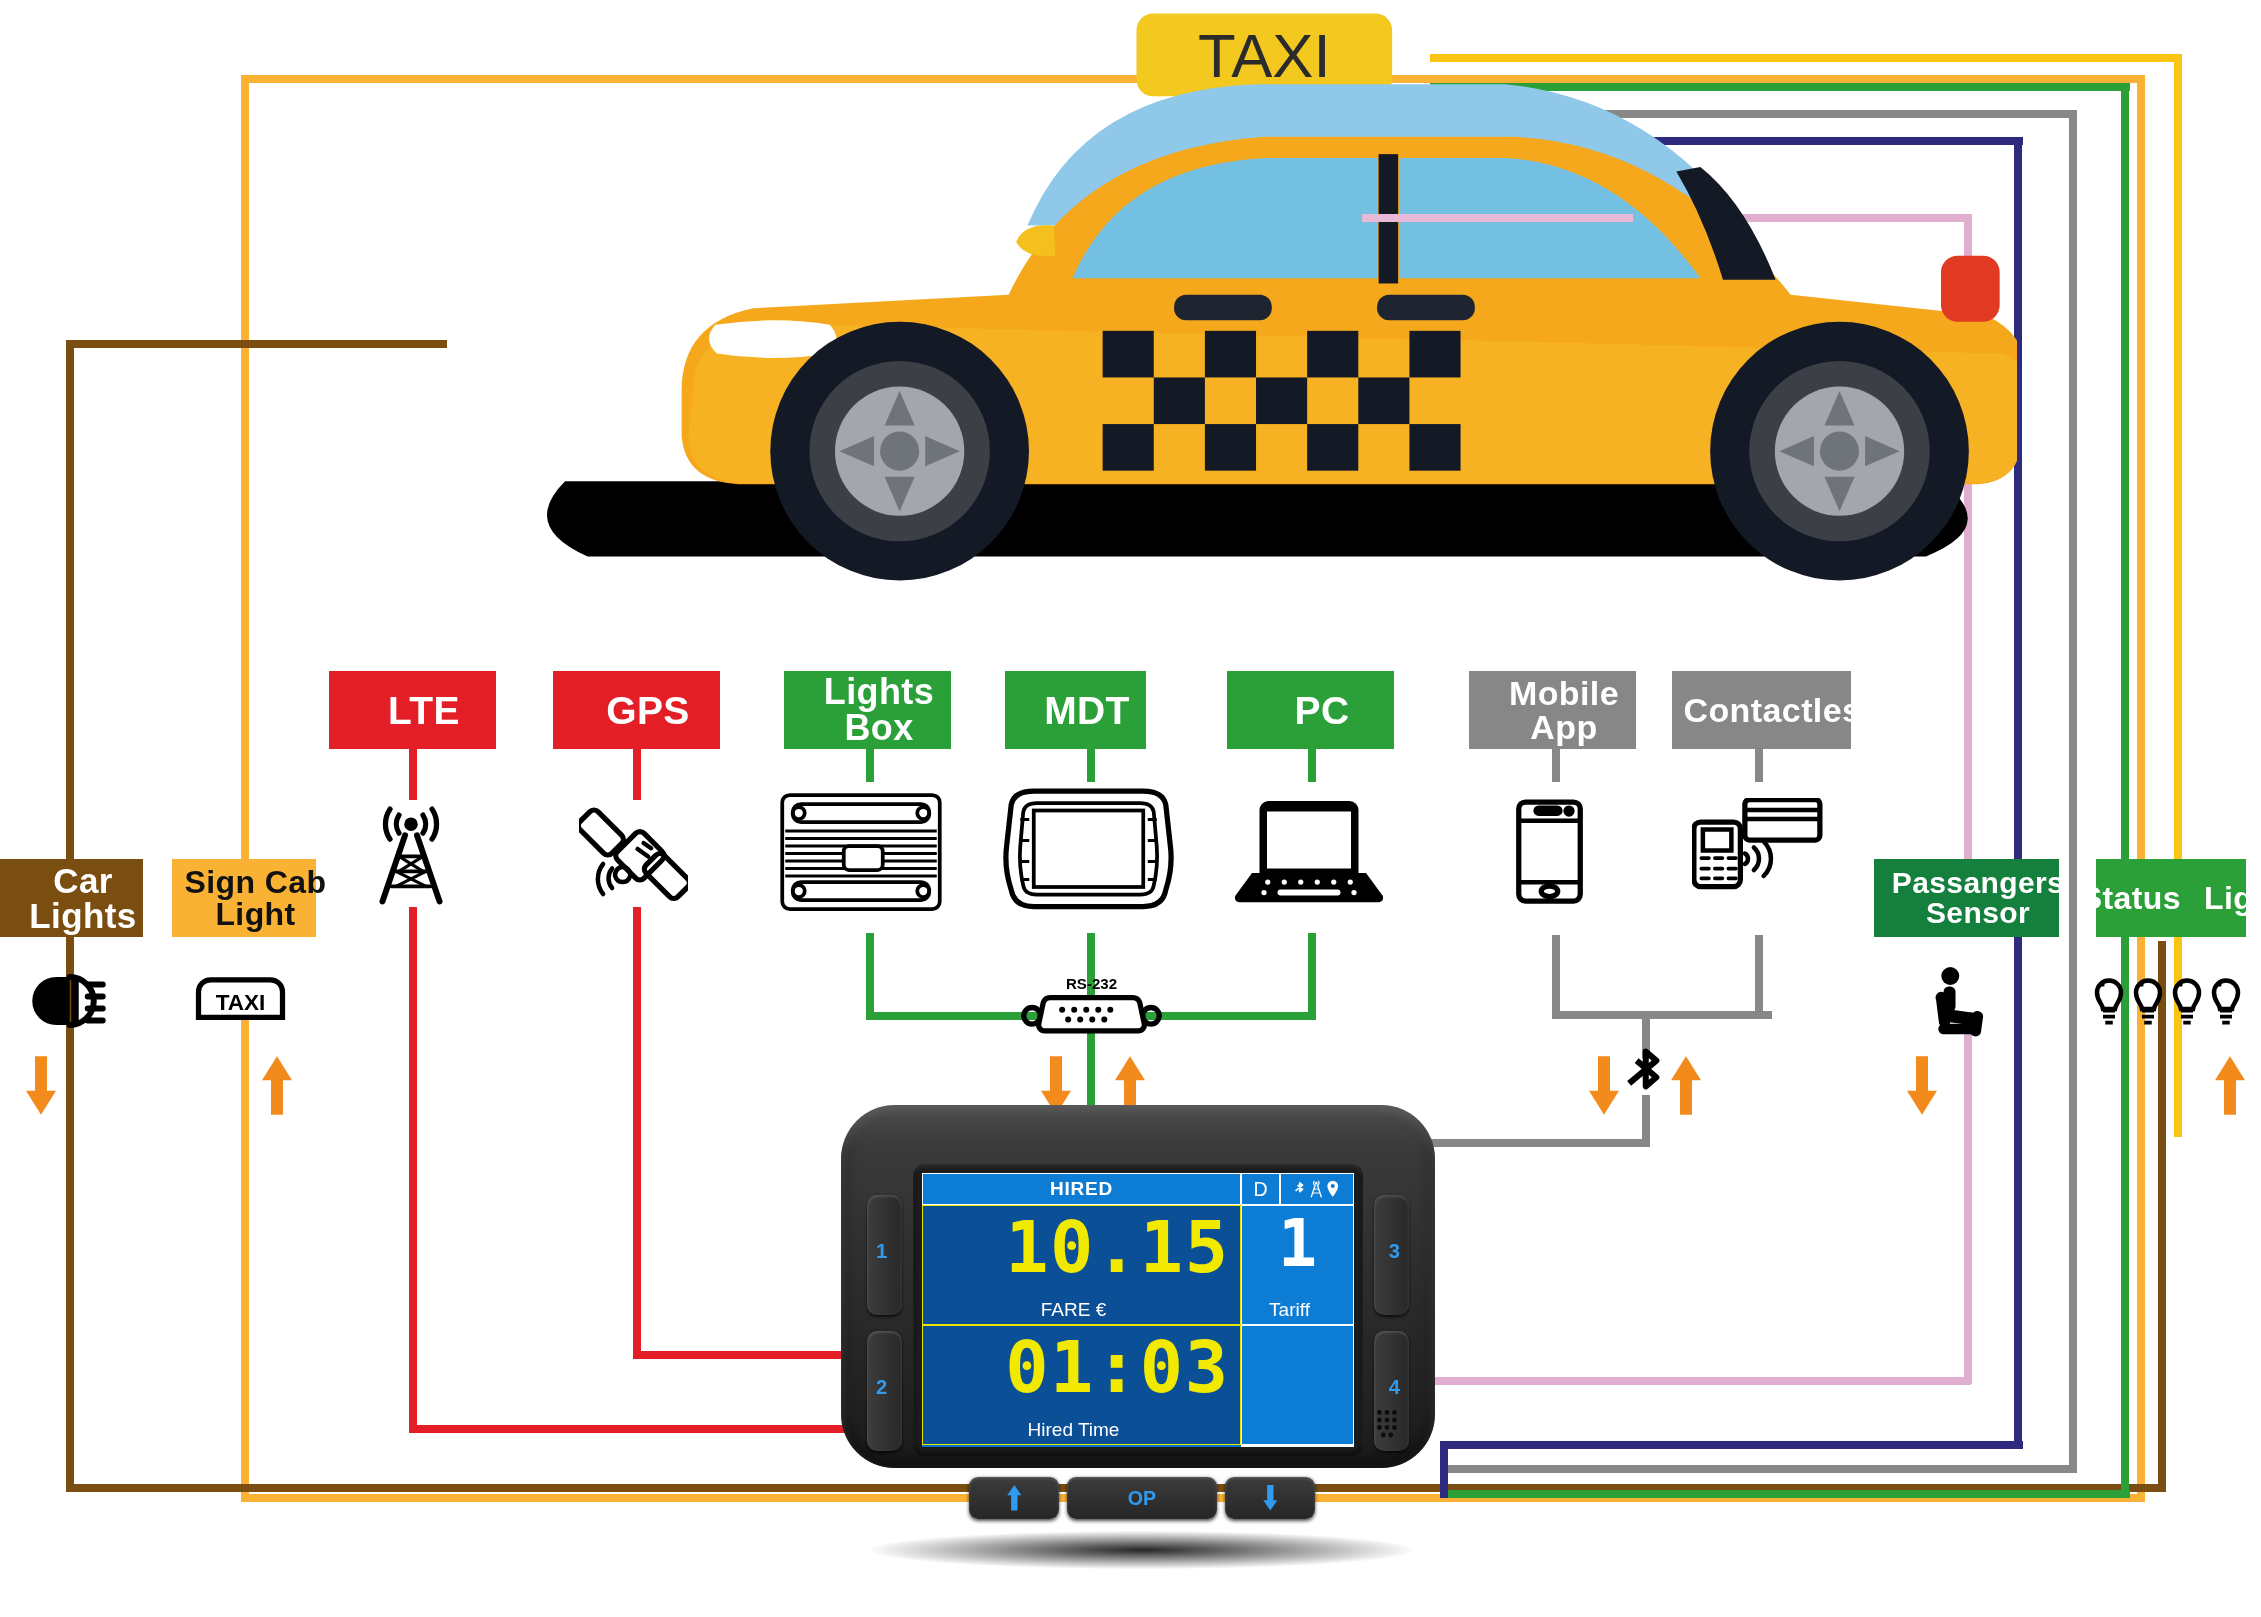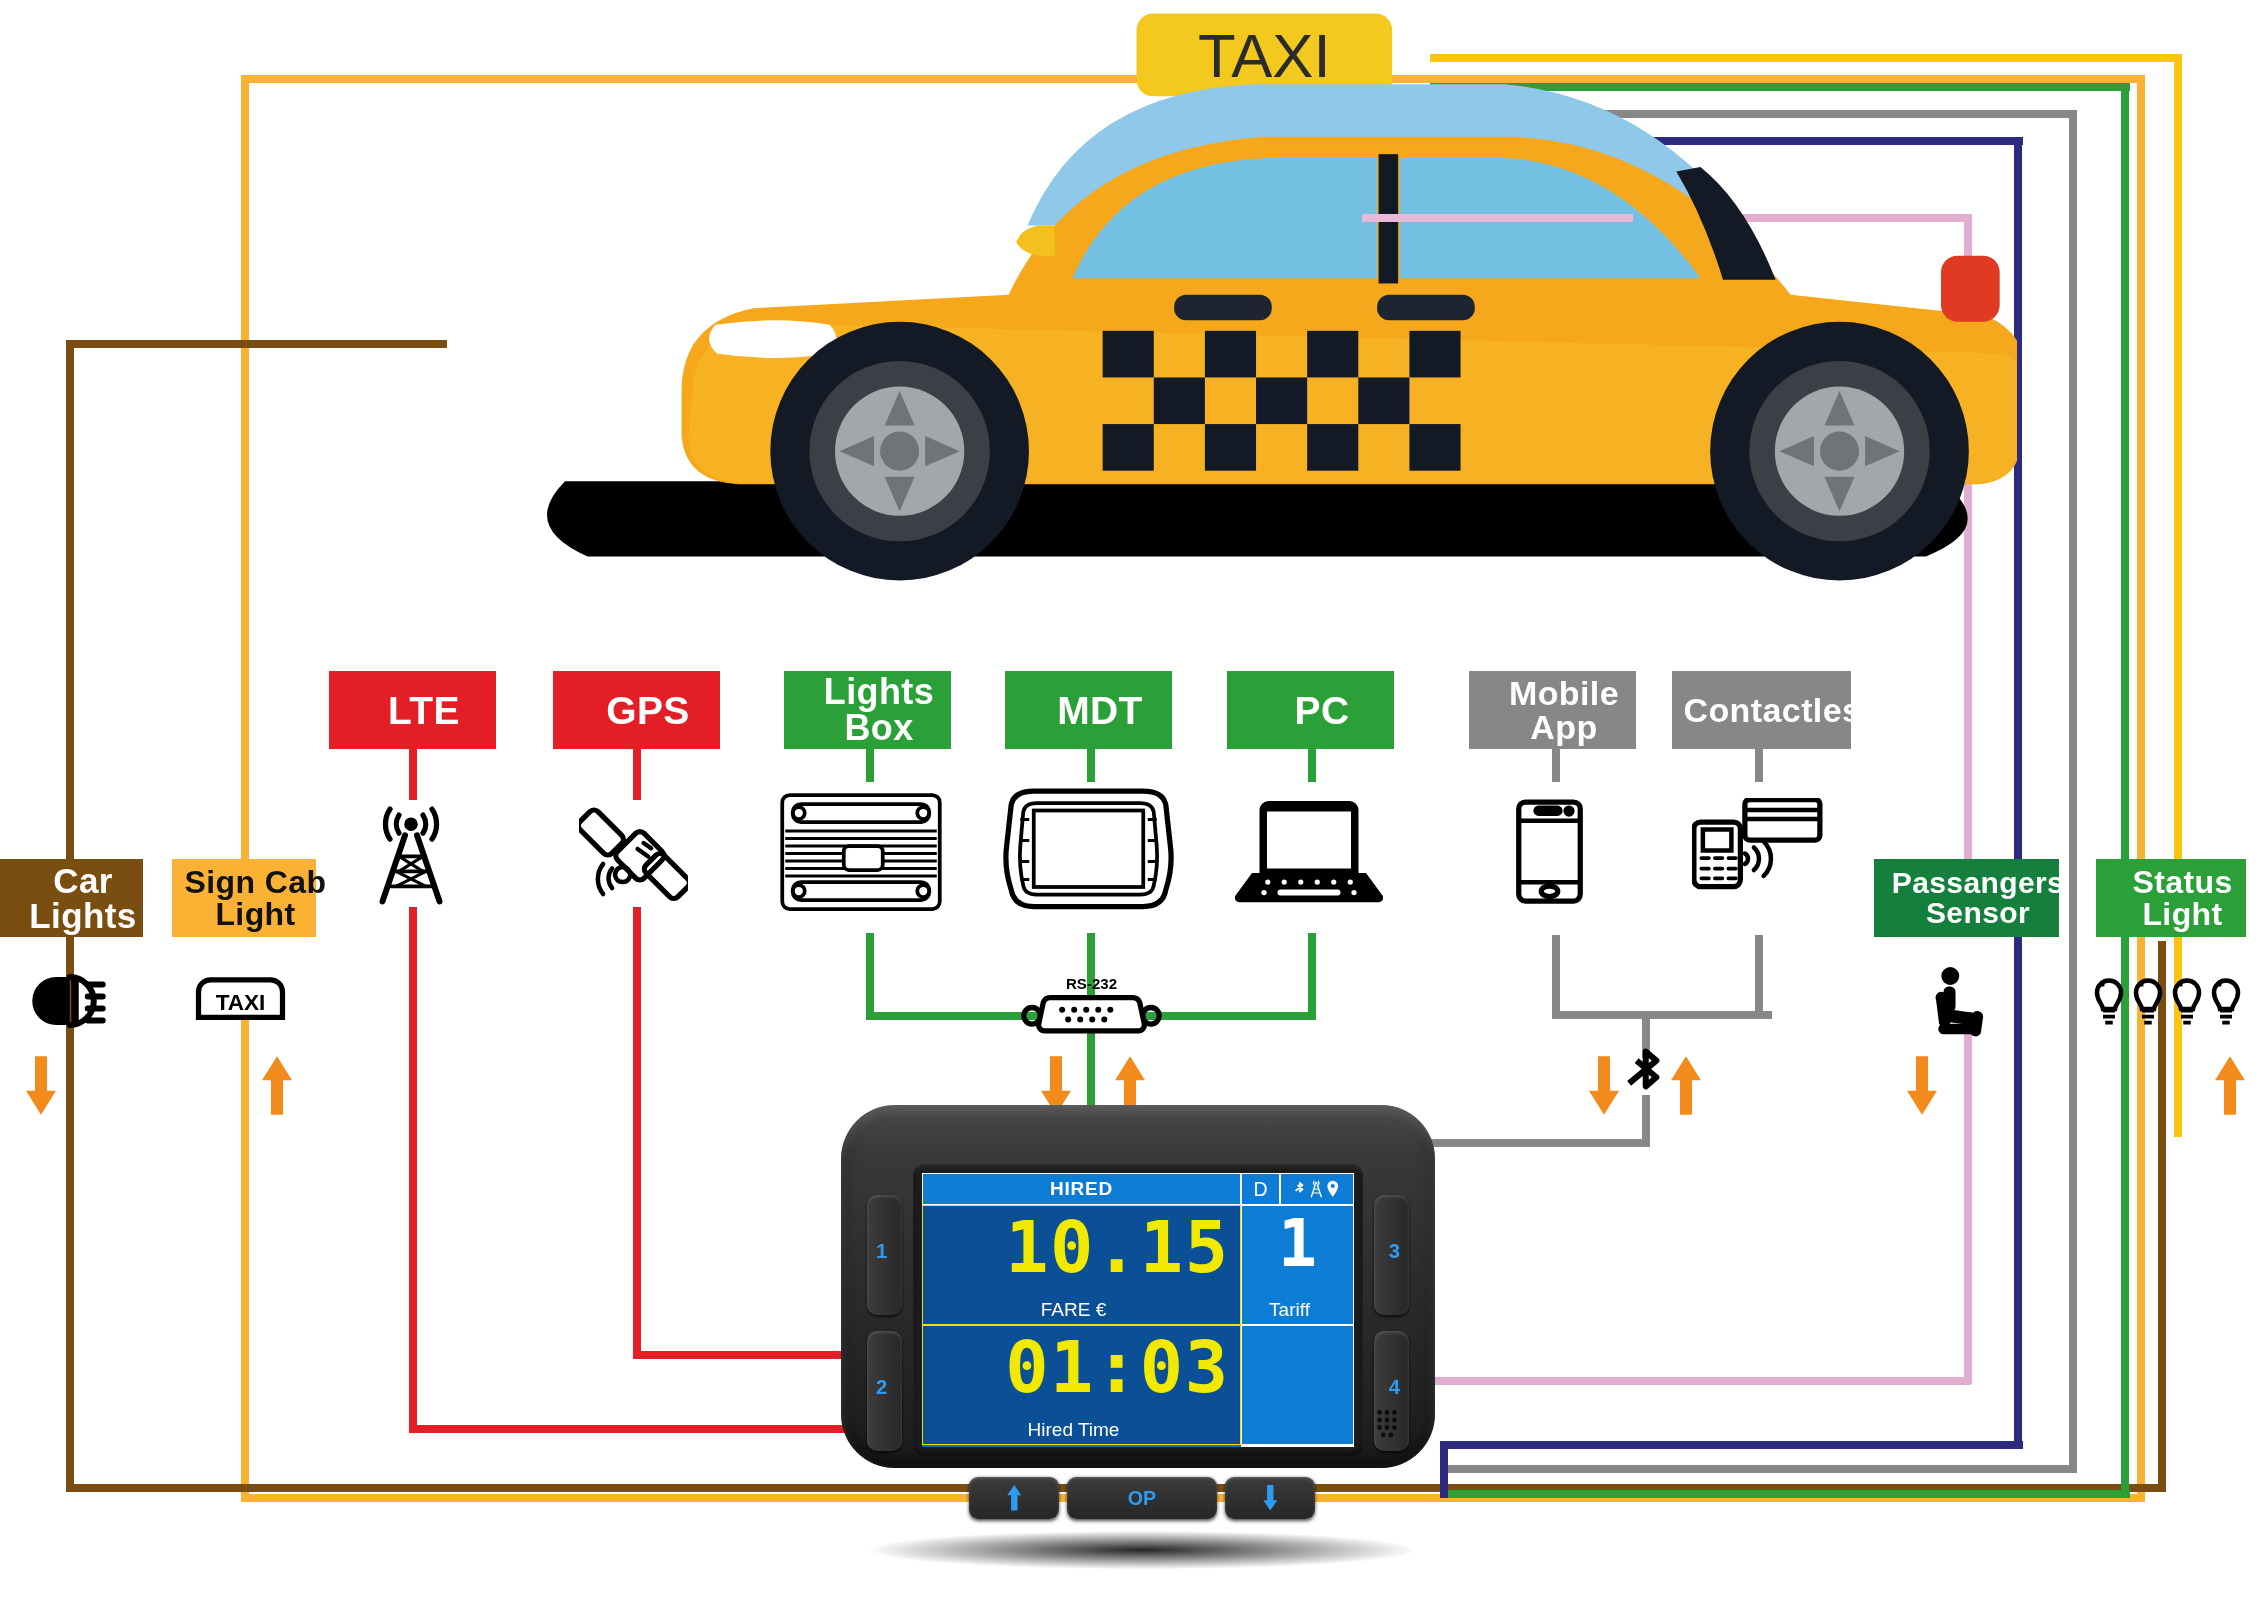--- a/index.html
+++ b/index.html
@@ -197,21 +197,21 @@
 
   <div class="chip red" style="left:329px;top:671px;width:167px;height:78px;font-size:39px;">
       <span>LTE</span>
     </div>
   <div class="chip red" style="left:553px;top:671px;width:167px;height:78px;font-size:39px;">
       <span>GPS</span>
     </div>
   <div class="chip green" style="left:784px;top:671px;width:167px;height:78px;font-size:36px;">
       <span>Lights Box</span>
     </div>
-  <div class="chip green" style="left:1005px;top:671px;width:167px;height:78px;font-size:39px;">
+  <div class="chip green" style="left:1005px;top:671px;width:141px;height:78px;font-size:39px;">
       <span>MDT</span>
     </div>
   <div class="chip green" style="left:1227px;top:671px;width:167px;height:78px;font-size:39px;">
       <span>PC</span>
     </div>
   <div class="chip grey" style="left:1469px;top:671px;width:167px;height:78px;font-size:34px;">
       <span>Mobile App</span>
     </div>
   <div class="chip grey" style="left:1672px;top:671px;width:179px;height:78px;font-size:34px;">
       <span>Contactless</span>
@@ -224,21 +224,21 @@
   <div class="chip orange" style="left:172px;top:859px;width:144px;height:78px;font-size:32px;flex-direction:column;">
     <span>Sign Cab</span>
     <span>Light</span>
   </div>
 
   <div class="chip pink" style="left:1874px;top:859px;width:185px;height:78px;font-size:30px;flex-direction:column;">
     <span>Passangers</span>
     <span>Sensor</span>
   </div>
 
-  <div class="chip green" style="left:2096px;top:859px;width:150px;height:78px;font-size:32px;flex-direction:column;">
+  <div class="chip green" style="left:2096px;top:859px;width:150px;height:78px;font-size:32px;flex-direction:row;">
     <span>Status</span>
     <span>Light</span>
   </div>
 
   <div class="icon" style="left:366px;top:805px;">
     <svg width="90" height="102" viewBox="0 0 120 135" fill="none" stroke="#000" stroke-width="7" stroke-linecap="round">
       <circle cx="60" cy="25" r="9" fill="#000" stroke="none"></circle>
       <path d="M44 13 a22 22 0 0 0 0 24"></path>
         <path d="M76 13 a22 22 0 0 1 0 24"></path>
       <path d="M32 5 a36 36 0 0 0 0 40"></path>

